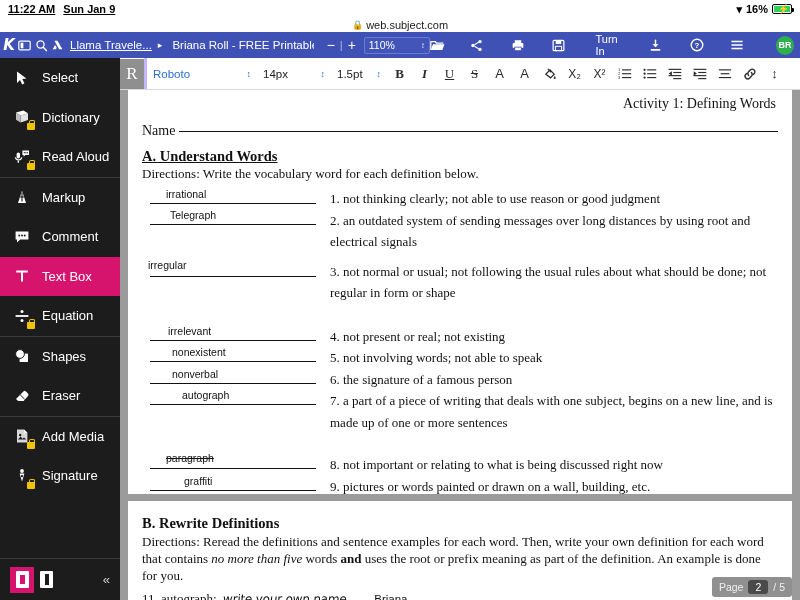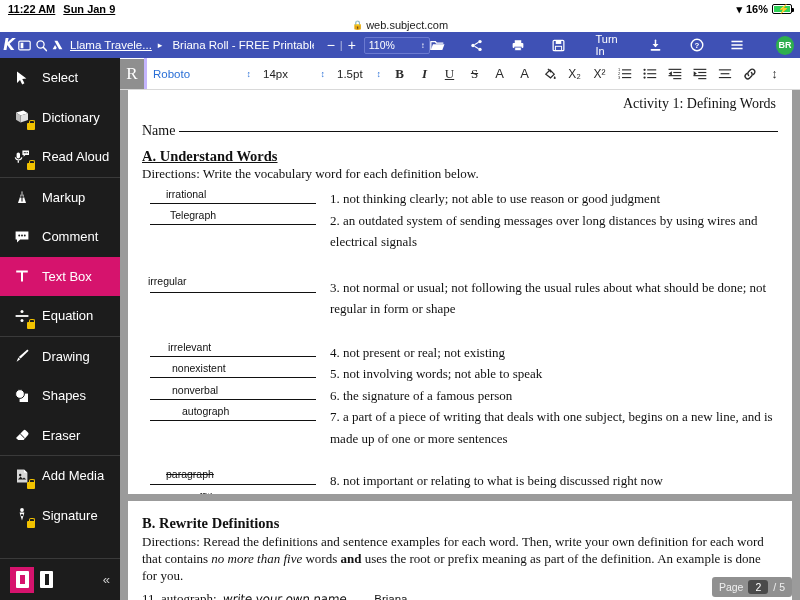--- a/index.html
+++ b/index.html
@@ -505,29 +505,20 @@
             <rect x="1.6" y="7.1" width="12.8" height="1.8" fill="#fff"></rect>
             <circle cx="8" cy="12.4" r="1.5" fill="#fff"></circle>
           </svg>
         <span class="lock"></span>
       </span>
       <span>Equation</span>
     </div>
 
     <div class="tool-sep"></div>
 
-    <div class="tool">
-      <span class="ticon">
-        <svg width="16" height="16" viewBox="0 0 16 16">
-            <path d="M13.4 1.6 L14.6 2.8 L6.6 10.6 L4.8 9 Z" fill="#fff"></path>
-            <path d="M4.4 9.4 L6.2 11.2 L2.6 13.8 Z" fill="#fff"></path>
-          </svg>
-      </span>
-      <span>Drawing</span>
-    </div>
 
     <div class="tool">
       <span class="ticon">
         <svg width="16" height="16" viewBox="0 0 16 16">
             <rect x="5.6" y="5.6" width="8.4" height="8.4" fill="#fff"></rect>
             <circle cx="6" cy="6" r="4.4" fill="#fff" stroke="#1c1c1c" stroke-width="1"></circle>
           </svg>
       </span>
       <span>Shapes</span>
     </div>
@@ -606,25 +597,25 @@
           </div>
         </div>
 
         <div class="qrow">
           <div class="blankcol">
             <span class="ans" style="left:28px;top:-5px">Telegraph</span>
             <span class="blankline" style="top:14px"></span>
           </div>
           <div class="defcol">
             <span>2.</span>
-            <span>an outdated system of sending messages over long distances by using wires and electrical signals</span>
-          </div>
-        </div>
-
-        <div class="qrow" style="margin-top:24px">
+            <span>an outdated system of sending messages over long distances by using root and electrical signals</span>
+          </div>
+        </div>
+
+        <div class="qrow" style="margin-top:8px">
           <div class="blankcol">
             <span class="ans" style="left:6px;top:-6px">irregular</span>
             <span class="blankline" style="top:15px"></span>
           </div>
           <div class="defcol">
             <span>3.</span>
             <span>not normal or usual; not following the usual rules about what should be done; not regular in form or shape</span>
           </div>
         </div>
 

